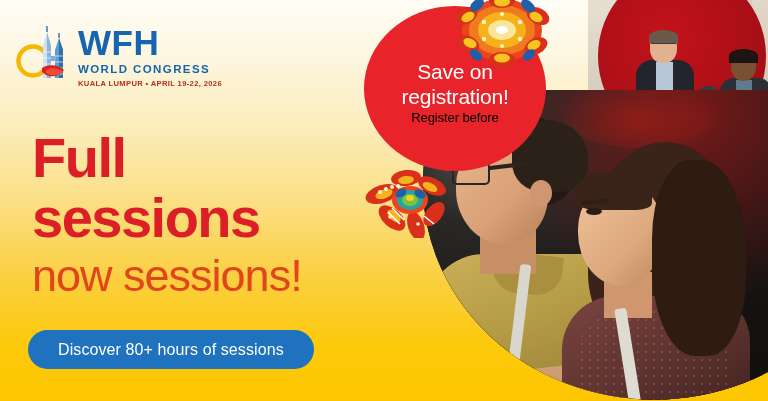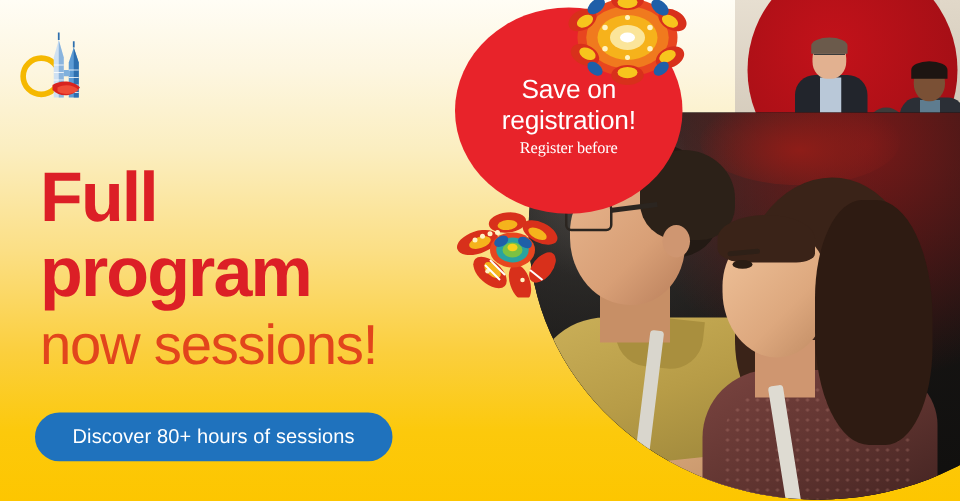--- a/index.html
+++ b/index.html
@@ -272,24 +272,24 @@
   }
   .badge-title {
     font-family:"Liberation Sans", sans-serif;
     font-size:21px;
     line-height:25px;
     color:#ffffff;
     text-align:center;
     letter-spacing:-0.2px;
   }
   .badge-sub {
-    font-family:Liberation Serif, serif;
+    font-family:Liberation Sans, sans-serif;
     font-size:13px;
     line-height:17px;
-    color:#ffffff;
+    color:#000000;
     text-align:center;
     letter-spacing:-0.1px;
   }
   .badge-date {
     font-family:"Liberation Sans", sans-serif;
     font-weight:bold;
     font-size:14.5px;
     line-height:18px;
     color:#ffd21e;
     text-align:center;
@@ -496,25 +496,30 @@
               <path d="M43,50 H51"></path>
           </g>
           <path d="M35,8 L35,2" stroke="#2e6fae" stroke-width="1.4"></path>
           <path d="M47,14 L47,9" stroke="#2e6fae" stroke-width="1.4"></path>
         </g>
 
         <path d="M30,44 C36,40 46,40 52,46 C46,54 36,54 30,48 Z" fill="#d8231f"></path>
         <path d="M34,46 C40,43 47,44 51,48 C46,52 38,52 34,49 Z" fill="#ef4b36"></path>
       </svg>
     </div>
+    <div class="logo-text">
+      <div class="logo-wfh">WFH</div>
+      <div class="logo-congress">WORLD CONGRESS</div>
+      <div class="logo-city">KUALA LUMPUR  •  APRIL 19-22, 2026</div>
+    </div>
   </div>
 
   <div class="headline">
     <div class="hl-line1">Full</div>
-    <div class="hl-line2">program</div>
+    <div class="hl-line2">sessions</div>
     <div class="hl-line3">now sessions!</div>
   </div>
 
   <button class="cta">
     <span class="cta-label">Discover 80+ hours of sessions</span>
   </button>
 
 </div>
 
 </body></html>

